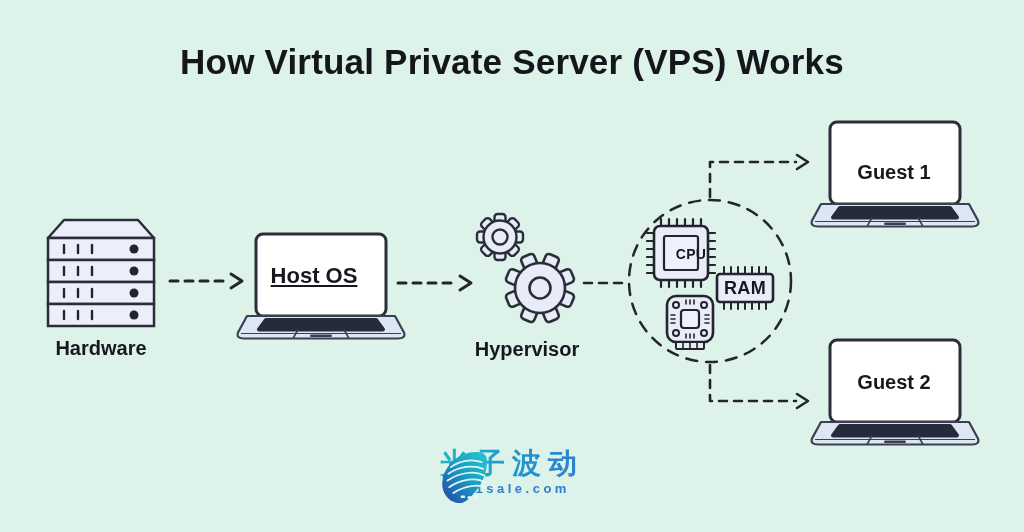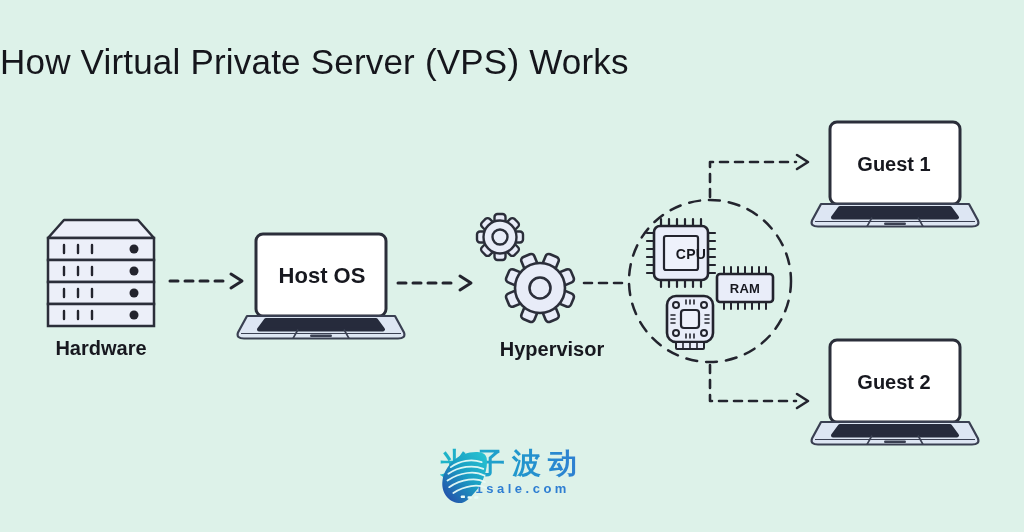--- a/index.html
+++ b/index.html
@@ -11,39 +11,40 @@
     position:relative;
     width:1024px;height:532px;
     background:#ddf2e9;
     overflow:hidden;
     margin:0 auto;
   }
   #stage svg{position:absolute;left:0;top:0;}
   .page-title{
     position:absolute;
     left:0;top:42px;width:100%;
+    text-align:center;
     font-size:35px;
-    font-weight:400;
+    font-weight:700;
     letter-spacing:.2px;
     color:#15161c;
   }
   .node-label{
     position:absolute;
     transform:translate(-50%,-50%);
     font-weight:700;
     color:#17181f;
     white-space:nowrap;
   }
   .lbl-hardware   {left:101px;top:348px;font-size:20px;text-align:right;}
-  .lbl-hostos     {left:322px;top:276px;font-size:22px;}
-  .lbl-hypervisor {left:527px;top:349px;font-size:20px;margin-left:25px;}
-  .lbl-guest1     {left:894px;top:164px;font-size:20px;}
+  .lbl-hostos     {left:314px;top:276px;font-size:22px;text-decoration:underline;}
+  .lbl-hypervisor {left:527px;top:349px;font-size:20px;}
+  .lbl-guest1     {left:894px;top:172px;font-size:20px;}
   .lbl-guest2     {left:894px;top:382px;font-size:20px;text-align:right;}
   .lbl-cpu        {left:681px;top:254px;font-size:14px;letter-spacing:.3px;padding-left:20px;}
-  .lbl-ram        {left:745px;top:288px;font-size:13px;letter-spacing:.3px;}
+  .lbl-ram        {left:745px;top:288px;font-size:18px;letter-spacing:.3px;}
   .watermark{
     position:absolute;
     left:50%;top:448px;
     transform:translateX(-50%);
     display:flex;align-items:center;gap:10px;
   }
   .wm-text{display:flex;flex-direction:column;align-items:center;}
   .wm-brand{
     font-size:29px;font-weight:800;letter-spacing:7px;line-height:1.1;
     background:linear-gradient(90deg,#1db6c8 0%,#2196cd 55%,#2f7dd2 100%);

